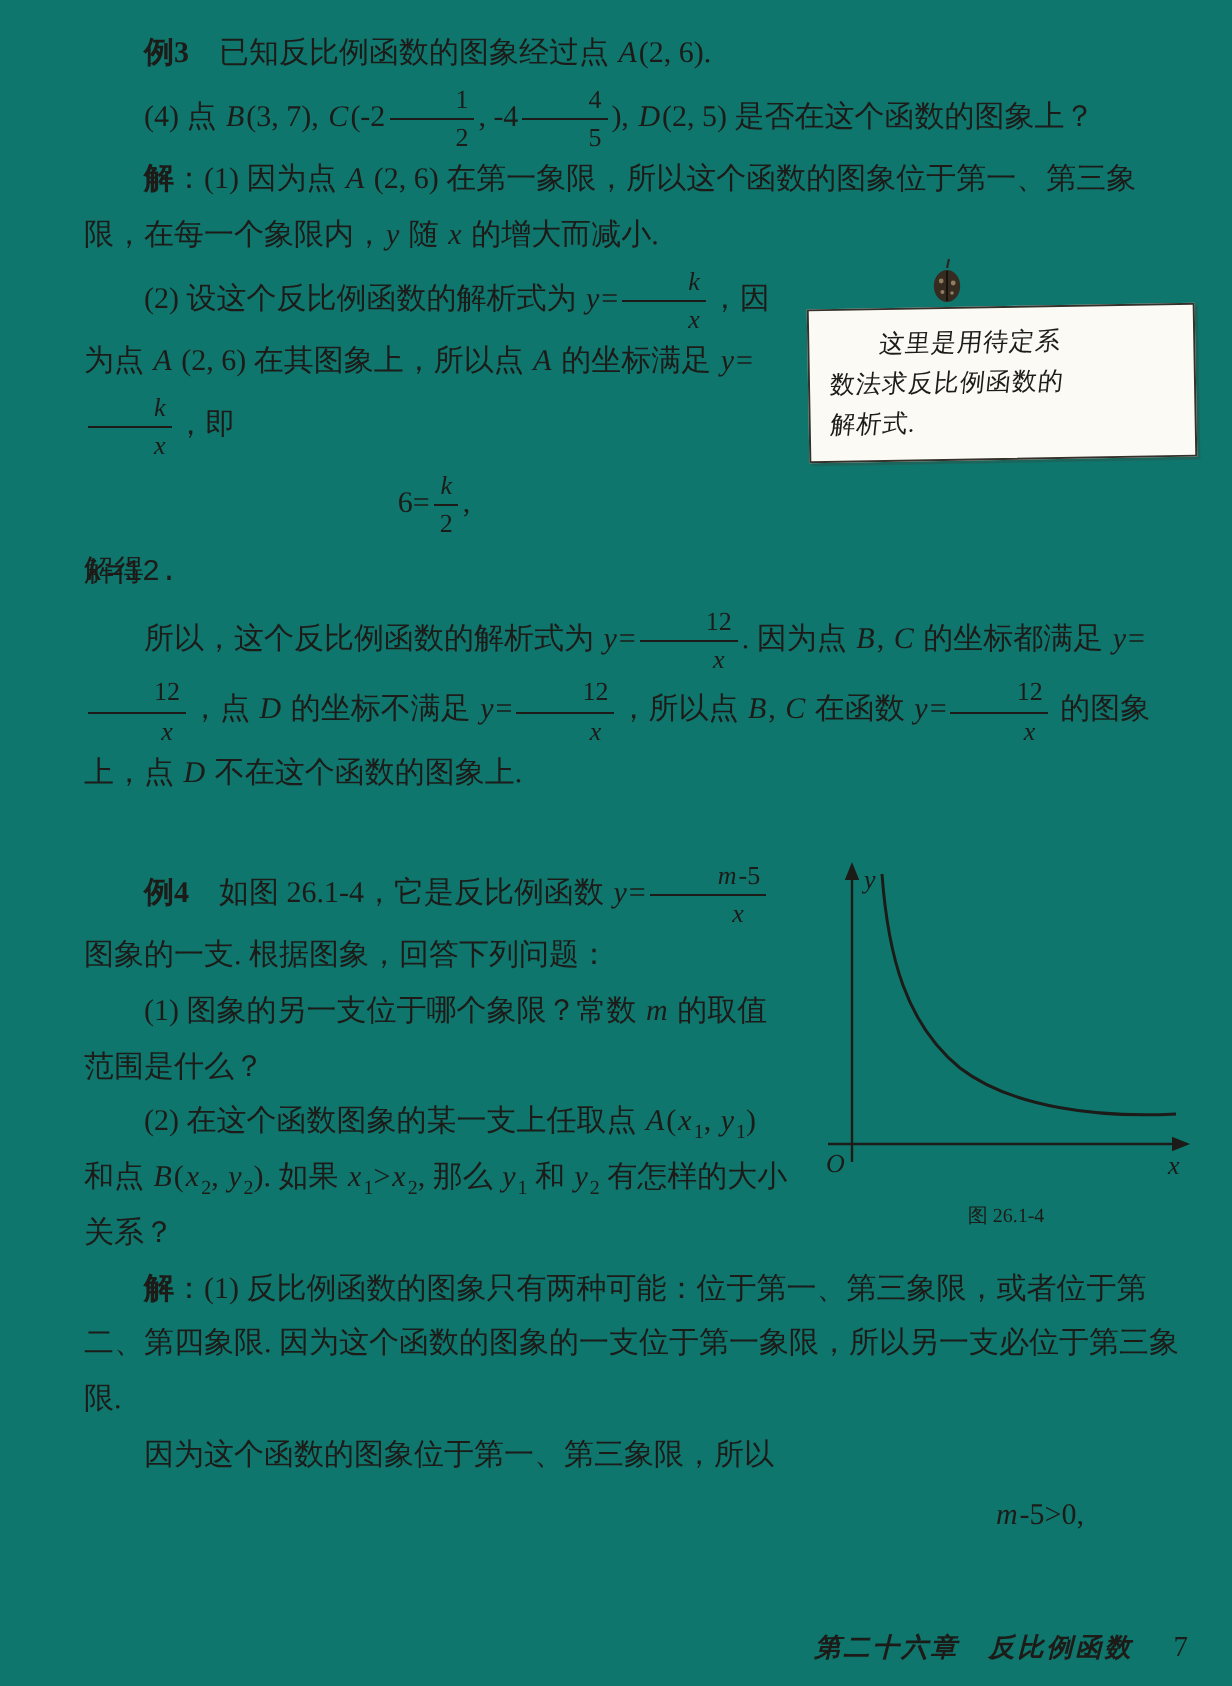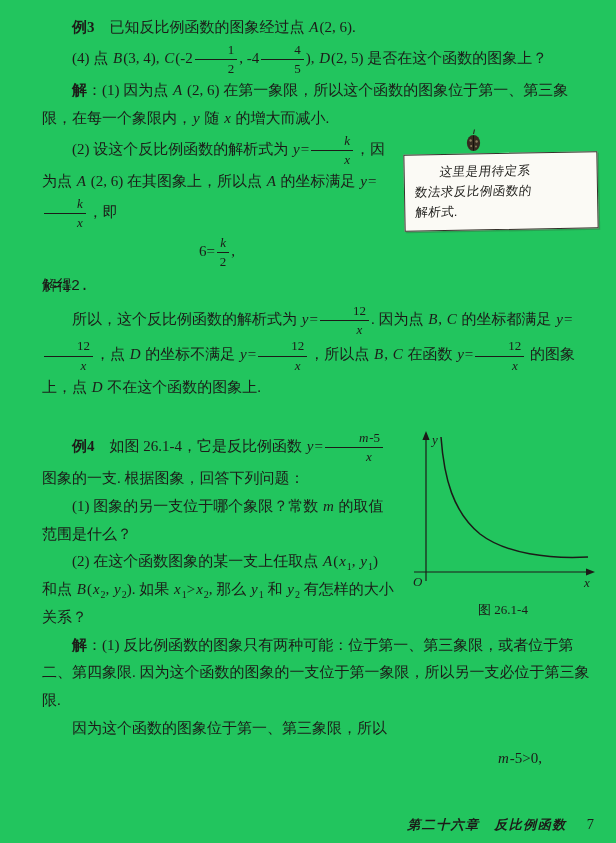--- a/index.html
+++ b/index.html
@@ -1,19 +1,19 @@
 <!DOCTYPE html>
 <html><head>
 <meta charset="utf-8">
 <style>
   * { box-sizing: border-box; }
   html,body { margin:0; padding:0; background:#d9d6cf; }
   body { display:flex; justify-content:center; }
   .page {
-    width:616px; height:843px; background:#22c55e; position:relative;
+    width:616px; height:843px; background:#0f766e; position:relative;
     padding:14px 18px 0 42px; overflow:hidden;
     font-family:"Liberation Serif","DejaVu Serif",serif;
     font-size:15px; color:#1c1b18; line-height:1.85;
   }
   p.para { margin:0; text-indent:2em; }
   .v { font-style:italic; padding:0 1px; }
   .lbl { font-weight:bold; }
   sub.s { font-size:10px; line-height:0; }
   .frac { display:inline-block; vertical-align:middle; text-align:center; margin:0 2px; line-height:1; }
   .frac .fn { display:block; font-size:13px; line-height:1.25; padding:0 3px 1px; border-bottom:1.2px solid #1c1b18; }
@@ -27,36 +27,36 @@
   .note-float { float:right; width:194px; margin:-4px 0 8px 10px; position:relative; padding-top:24px; }
   .bug { position:absolute; top:0; left:60px; }
   .note-box {
     border:1.4px solid #35312a; background:#fbfaf5; padding:7px 10px 8px;
     transform:rotate(-1deg); box-shadow:1.5px 1.5px 0 rgba(60,55,45,.25);
   }
   .note-box .nline { display:block; font-size:12.5px; line-height:1.6; transform:skewX(-7deg); letter-spacing:.5px; }
   .note-box .nline.first { text-indent:2em; }
   
   .fig-float { float:right; width:190px; margin:2px 0 2px 12px; text-align:center; }
-  .fig-caption { font-size:13px; line-height:1.4; margin-top:2px; text-align:center; }
+  .fig-caption { font-size:10px; line-height:1.4; margin-top:2px; text-align:center; }
   .axis-lbl { font-style:italic; font-size:13px; font-family:"Liberation Serif","DejaVu Serif",serif; fill:#1c1b18; }
   .sec-ex4 { margin-top:28px; }
   .footer { position:absolute; right:22px; bottom:12px; font-size:13px; line-height:1; }
   .footer .chap { font-weight:bold; letter-spacing:1.5px;font-style:italic; }
   .footer .pnum { margin-left:20px; font-size:14.5px; }
 </style>
 </head>
 <body>
 
 <div class="page">
 
   <p class="para"><b class="lbl">例3</b><span>　已知反比例函数的图象经过点 </span><i class="v">A</i><span>(2, 6).</span></p>
 
 
-  <p class="para"><span>(4) 点 </span><i class="v">B</i><span>(3, 4), </span><i class="v">C</i><span>(-2</span><span class="frac"><span class="fn">1</span><span class="fd">2</span></span><span>, -4</span><span class="frac"><span class="fn">4</span><span class="fd">5</span></span><span>), </span><i class="v">D</i><span>(2, 5) 是否在这个函数的图象上？</span></p>
+  <p class="para"><span>(4) 点 </span><i class="v">B</i><span>(3, 7), </span><i class="v">C</i><span>(-2</span><span class="frac"><span class="fn">1</span><span class="fd">2</span></span><span>, -4</span><span class="frac"><span class="fn">4</span><span class="fd">5</span></span><span>), </span><i class="v">D</i><span>(2, 5) 是否在这个函数的图象上？</span></p>
 
   <p class="para"><b class="lbl">解</b><span>：(1) 因为点 </span><i class="v">A</i><span> (2, 6) 在第一象限，所以这个函数的图象位于第一、第三象限，在每一个象限内，</span><i class="v">y</i><span> 随 </span><i class="v">x</i><span> 的增大而减小.</span></p>
 
   <div class="note-float">
     <svg class="bug" width="20" height="23" viewBox="0 0 20 23">
       <line x1="10.5" y1="0.5" x2="9.5" y2="5" stroke="#2a2520" stroke-width="1.1"></line>
       <ellipse cx="9.5" cy="14" rx="6.6" ry="8" fill="#352b20"></ellipse>
       <line x1="9.5" y1="6.5" x2="9.5" y2="21.5" stroke="#14100a" stroke-width="0.9"></line>
       <circle cx="6.6" cy="11.5" r="1.2" fill="#8f7f5e"></circle>
       <circle cx="12.6" cy="12.5" r="1.2" fill="#8f7f5e"></circle>

